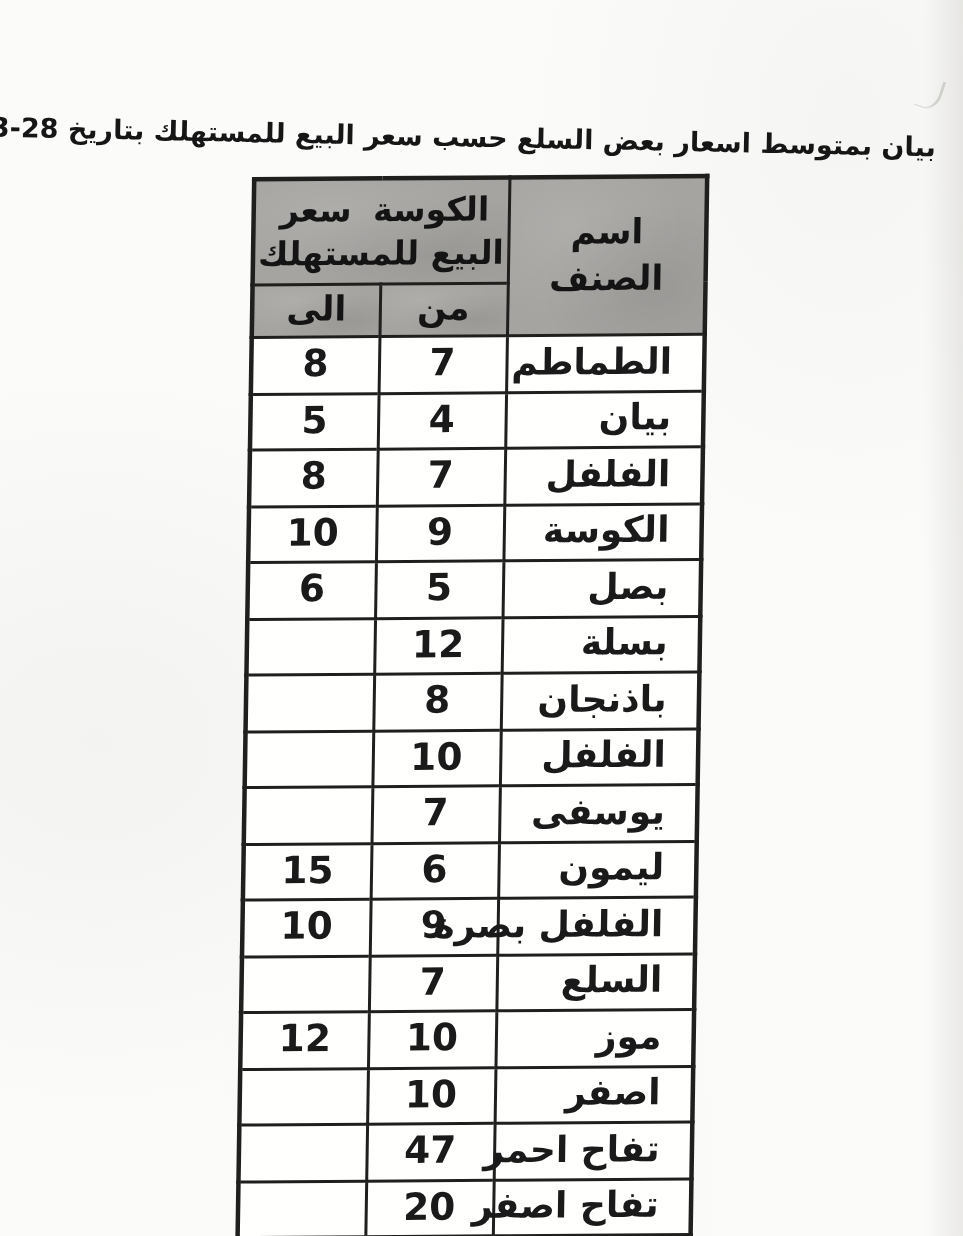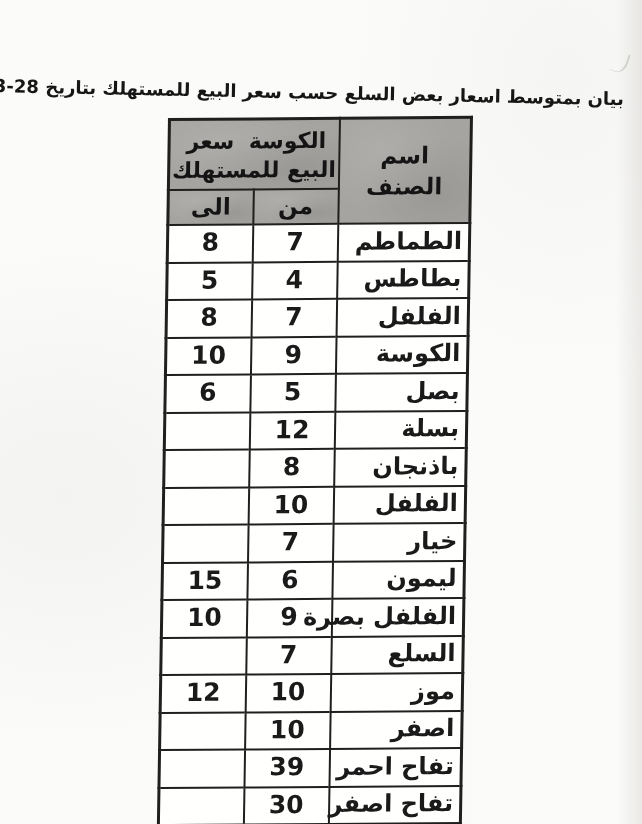--- a/index.html
+++ b/index.html
@@ -73,21 +73,21 @@
   }
   .center-line { text-align: center; padding-top: 3px; }
   th.sub-hdr { height: 33px; font-size: 23px; text-align: center; }
 
   td.name-cell {
     width: 132px;
     font-size: 24px;
     font-weight: bold;
     text-align: right;
     padding-left: 2px;
-    padding-right: 6px;
+    padding-right: 20px;
     white-space: nowrap;
     height: 35.5px;
   }
   td.num-cell {
     width: 85px;
     font-size: 25px;
     font-weight: bold;
     text-align: center;
     height: 35.5px;
     font-family: "DejaVu Sans", sans-serif;
@@ -137,21 +137,21 @@
         <th class="hdr sub-hdr">الى</th>
       </tr>
     </thead>
     <tbody>
         <tr>
           <td class="name-cell">الطماطم</td>
           <td class="num-cell">7</td>
           <td class="num-cell">8</td>
         </tr>
         <tr>
-          <td class="name-cell">بطاطس</td>
+          <td class="name-cell">بيان</td>
           <td class="num-cell">4</td>
           <td class="num-cell">5</td>
         </tr>
         <tr>
           <td class="name-cell">الفلفل</td>
           <td class="num-cell">7</td>
           <td class="num-cell">8</td>
         </tr>
         <tr>
           <td class="name-cell">الكوسة</td>
@@ -172,21 +172,21 @@
           <td class="name-cell">باذنجان</td>
           <td class="num-cell">8</td>
           <td class="num-cell"></td>
         </tr>
         <tr>
           <td class="name-cell">الفلفل</td>
           <td class="num-cell">10</td>
           <td class="num-cell"></td>
         </tr>
         <tr>
-          <td class="name-cell">خيار</td>
+          <td class="name-cell">يوسفى</td>
           <td class="num-cell">7</td>
           <td class="num-cell"></td>
         </tr>
         <tr>
           <td class="name-cell">ليمون</td>
           <td class="num-cell">6</td>
           <td class="num-cell">15</td>
         </tr>
         <tr>
           <td class="name-cell">الفلفل بصرة</td>
@@ -203,25 +203,25 @@
           <td class="num-cell">10</td>
           <td class="num-cell">12</td>
         </tr>
         <tr>
           <td class="name-cell">اصفر</td>
           <td class="num-cell">10</td>
           <td class="num-cell"></td>
         </tr>
         <tr>
           <td class="name-cell">تفاح احمر</td>
-          <td class="num-cell">39</td>
+          <td class="num-cell">47</td>
           <td class="num-cell"></td>
         </tr>
         <tr>
           <td class="name-cell">تفاح اصفر</td>
-          <td class="num-cell">30</td>
+          <td class="num-cell">20</td>
           <td class="num-cell"></td>
         </tr>
       </tbody>
   </table>
 </div>
 
 <div class="scan-mark"></div>
 
 </body></html>

